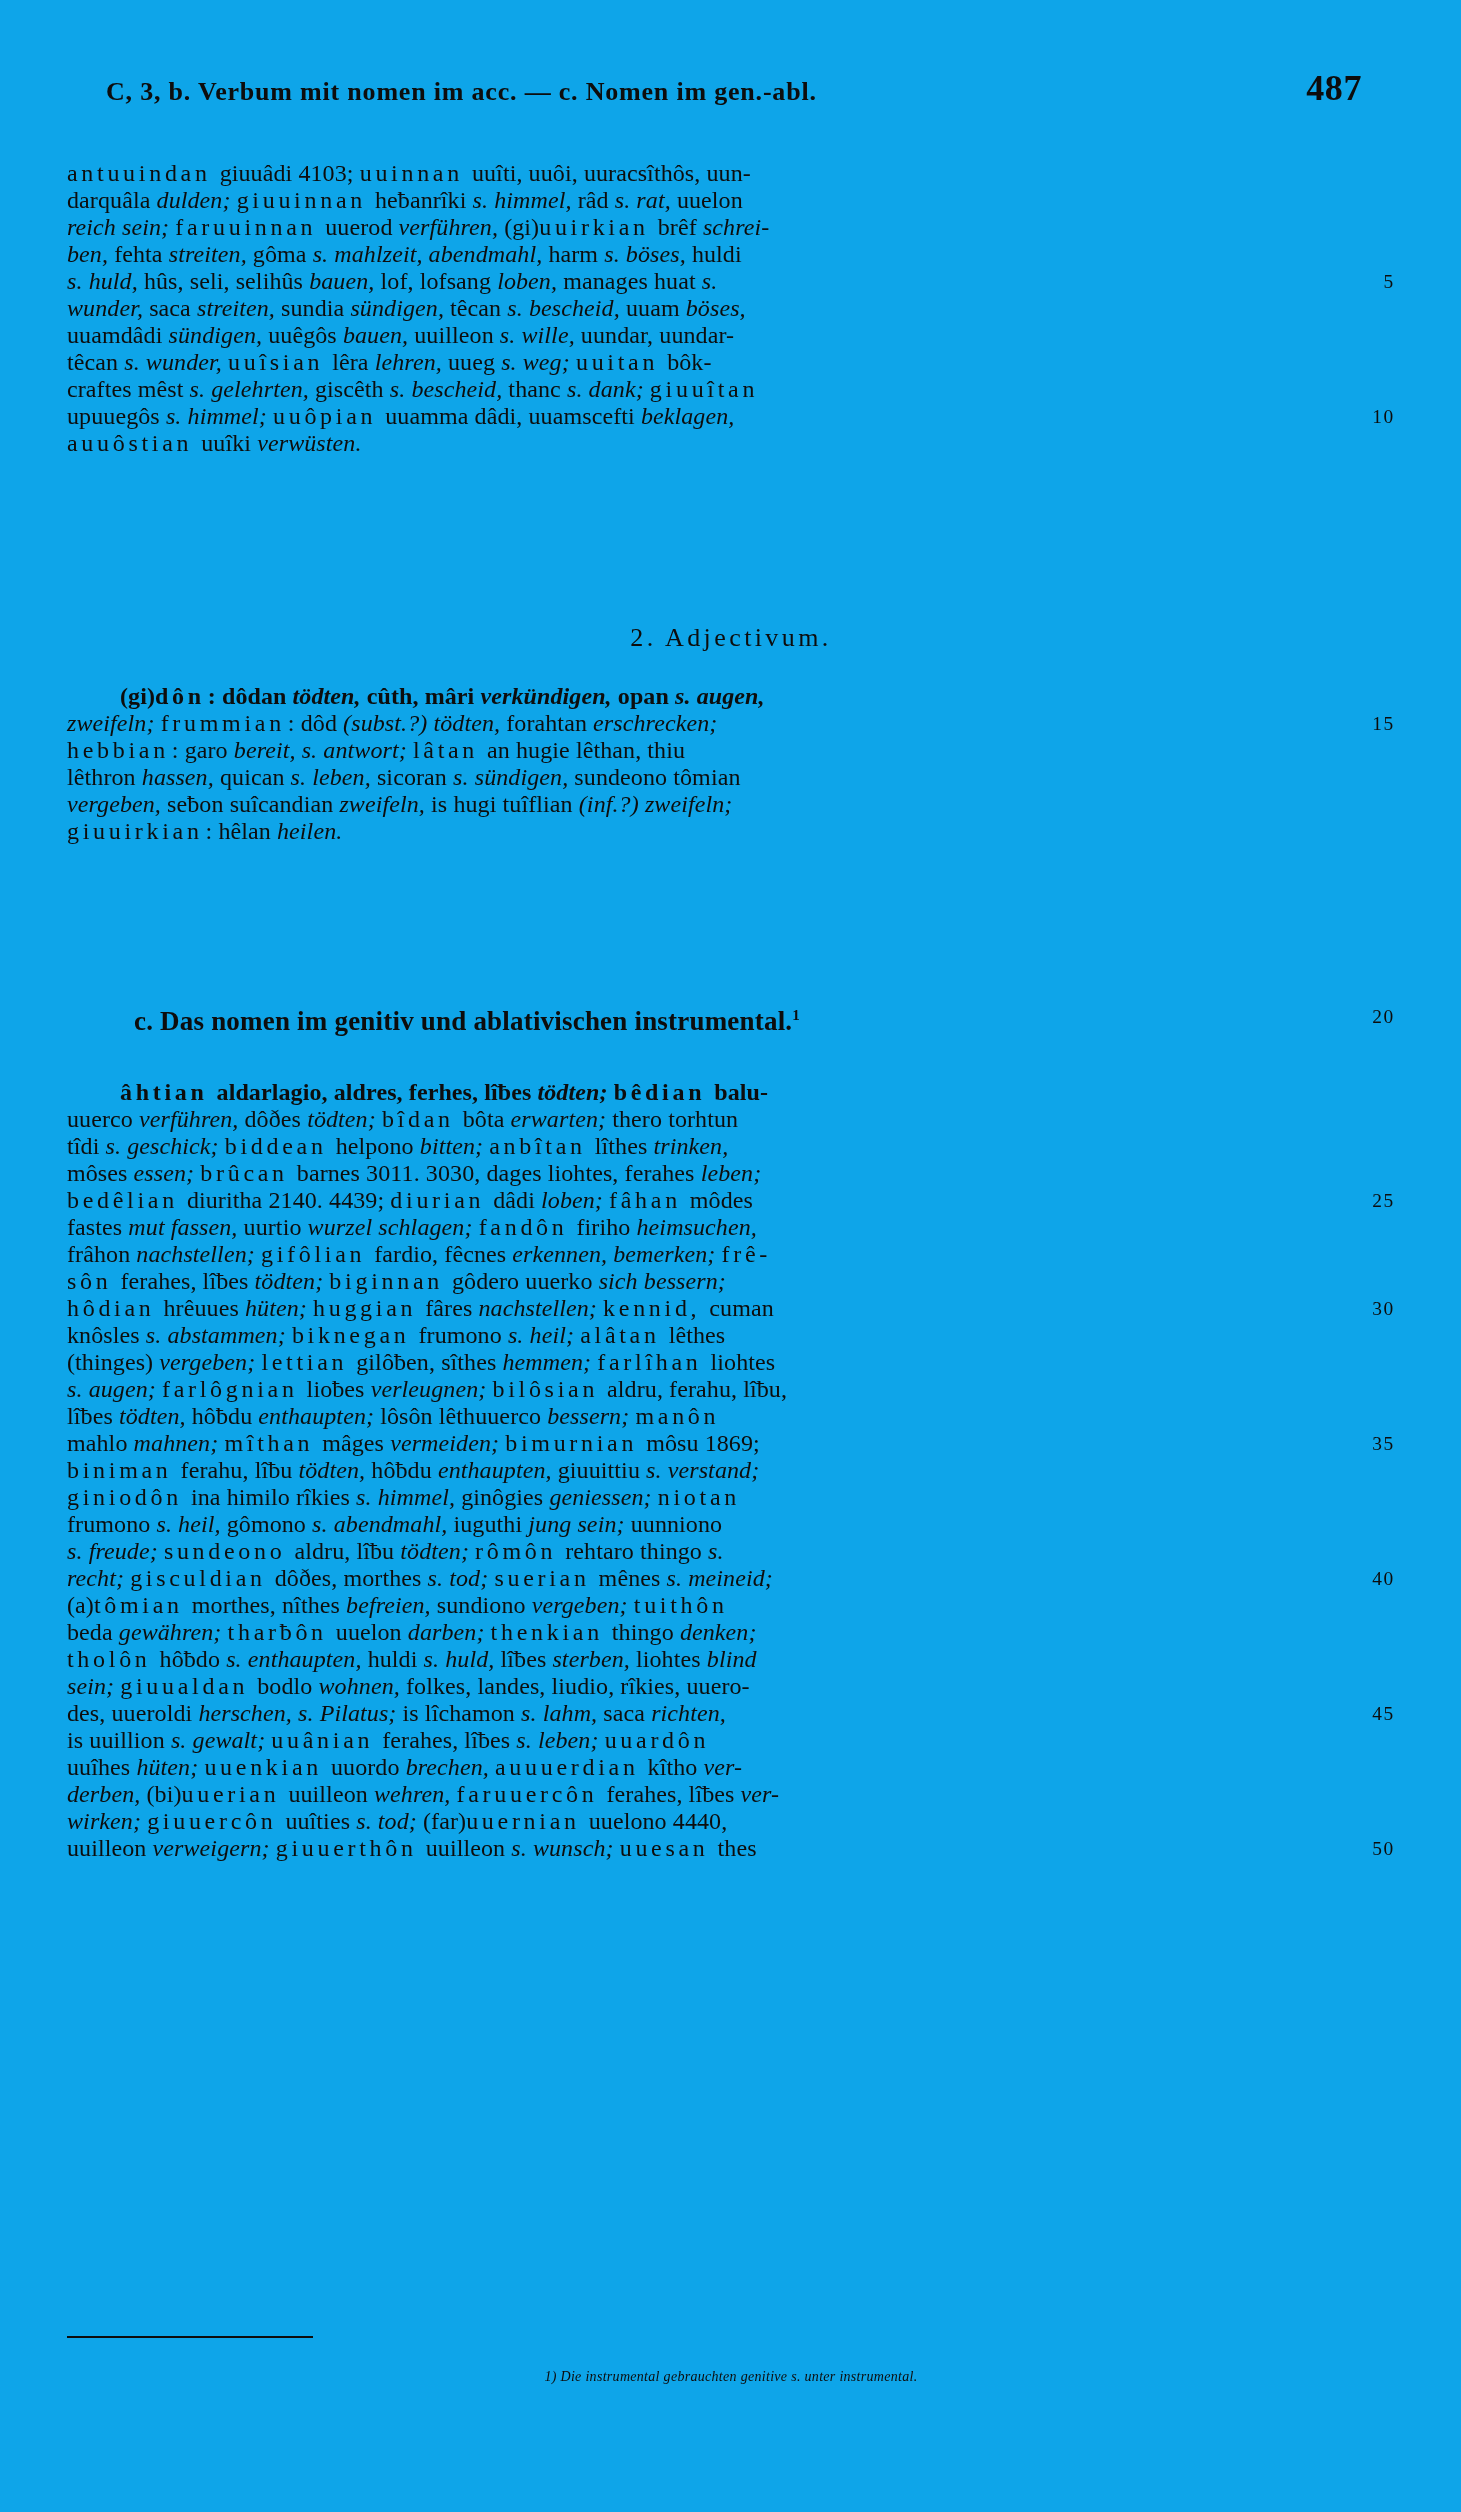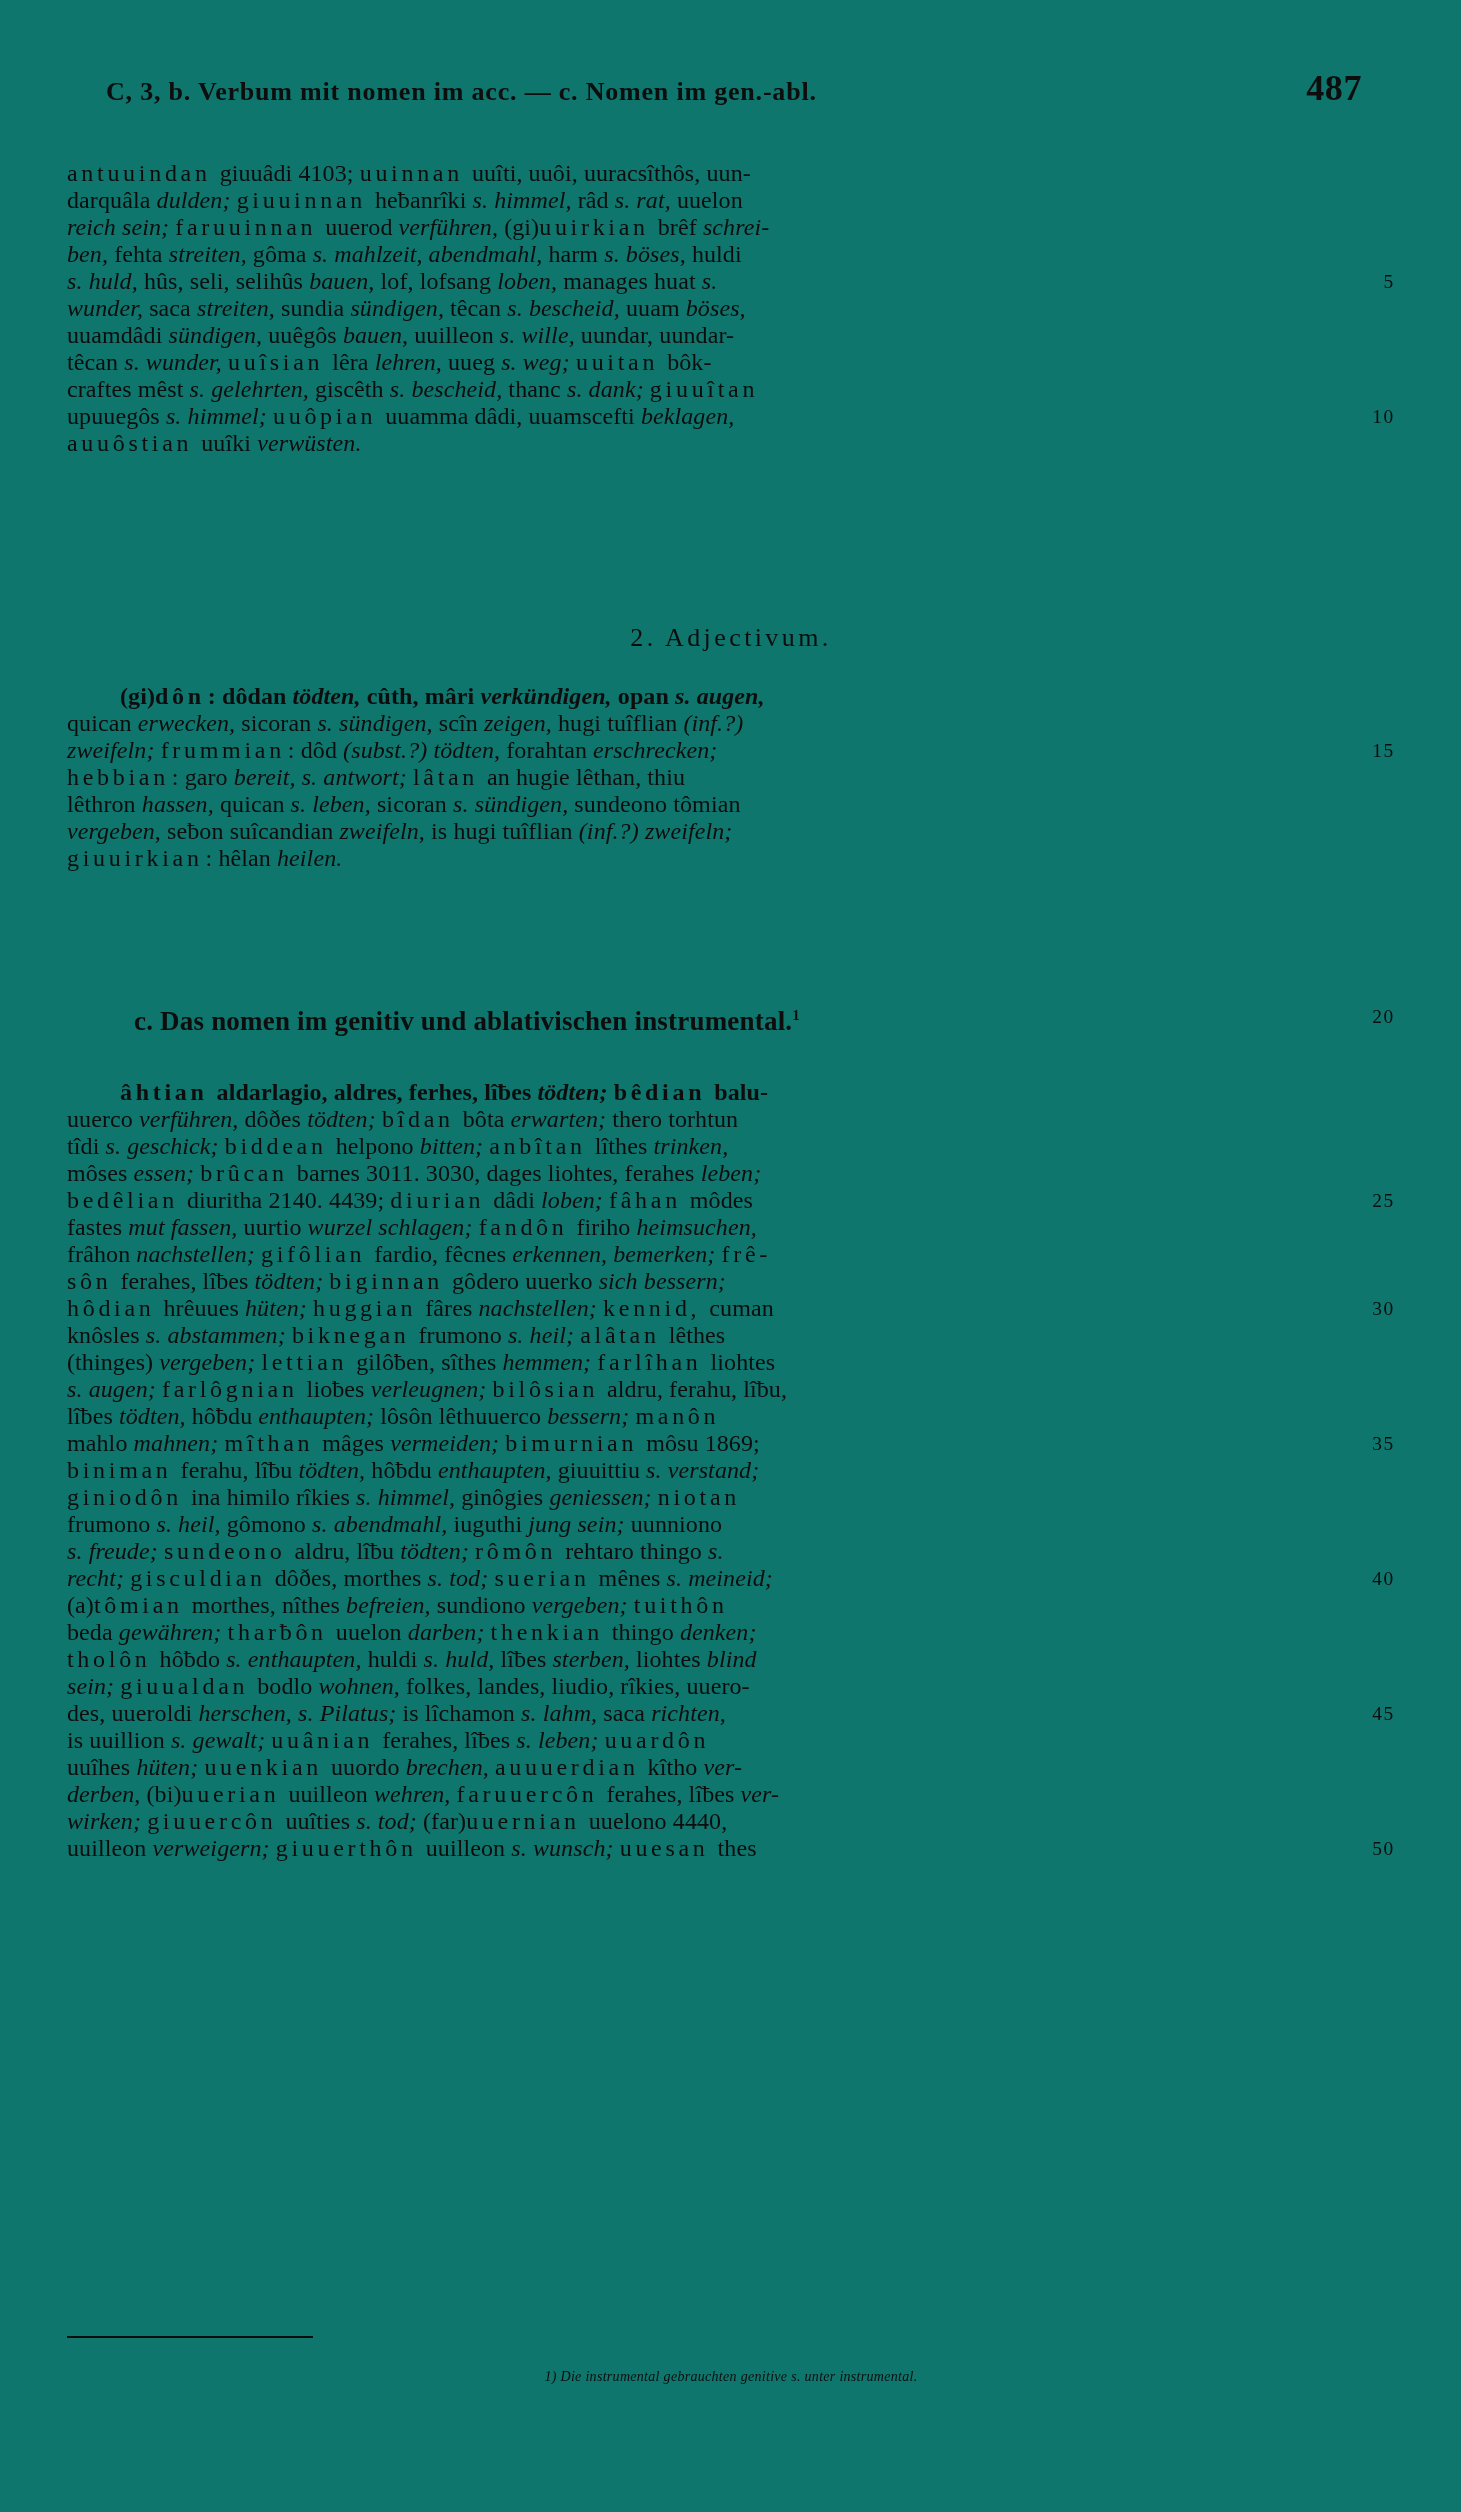--- a/index.html
+++ b/index.html
@@ -4,21 +4,21 @@
 <style>
   html, body {
     margin: 0;
     padding: 0;
     background: #ffffff;
   }
   .page {
     position: relative;
     width: 1462px;
     height: 2512px;
-    background: #0f766e;
+    background: #0ea5e9;
     font-family: "Liberation Serif", "DejaVu Serif", serif;
     color: #0d0d0d;
     box-sizing: border-box;
     overflow: hidden;
   }
 
   
   .running-head {
     position: absolute;
     top: 67px;
@@ -180,23 +180,20 @@
       </div>
     </div>
 
   <div class="subhead" style="top:623px">2. Adjectivum.</div>
 
   <div class="textblock" id="block-adjectivum" style="top:683px">
       <div class="line indent">
         <span class="txt">(gi)<span class="g">dôn</span>: dôdan <i>tödten,</i> cûth, mâri <i>verkündigen,</i> opan <i>s. augen,</i></span>
       </div>
       <div class="line">
-        <span class="txt">quican <i>erwecken,</i> sicoran <i>s. sündigen,</i> scîn <i>zeigen,</i> hugi tuîflian <i>(inf.?)</i></span>
-      </div>
-      <div class="line">
         <span class="txt"><i>zweifeln;</i> <span class="g">frummian</span>: dôd <i>(subst.?) tödten,</i> forahtan <i>erschrecken;</i></span>
         <span class="lno">15</span>
       </div>
       <div class="line">
         <span class="txt"><span class="g">hebbian</span>: garo <i>bereit, s. antwort;</i> <span class="g">lâtan</span> an hugie lêthan, thiu</span>
       </div>
       <div class="line">
         <span class="txt">lêthron <i>hassen,</i> quican <i>s. leben,</i> sicoran <i>s. sündigen,</i> sundeono tômian</span>
       </div>
       <div class="line">

